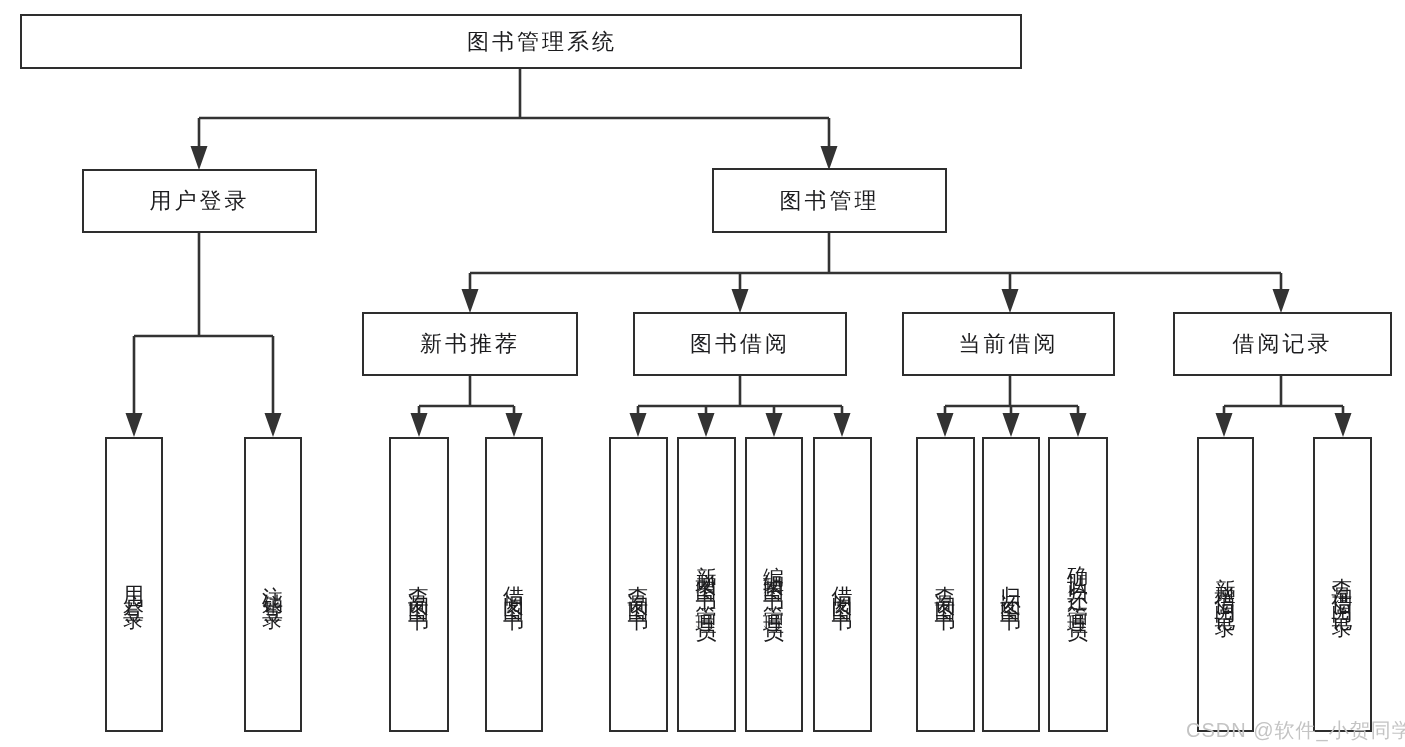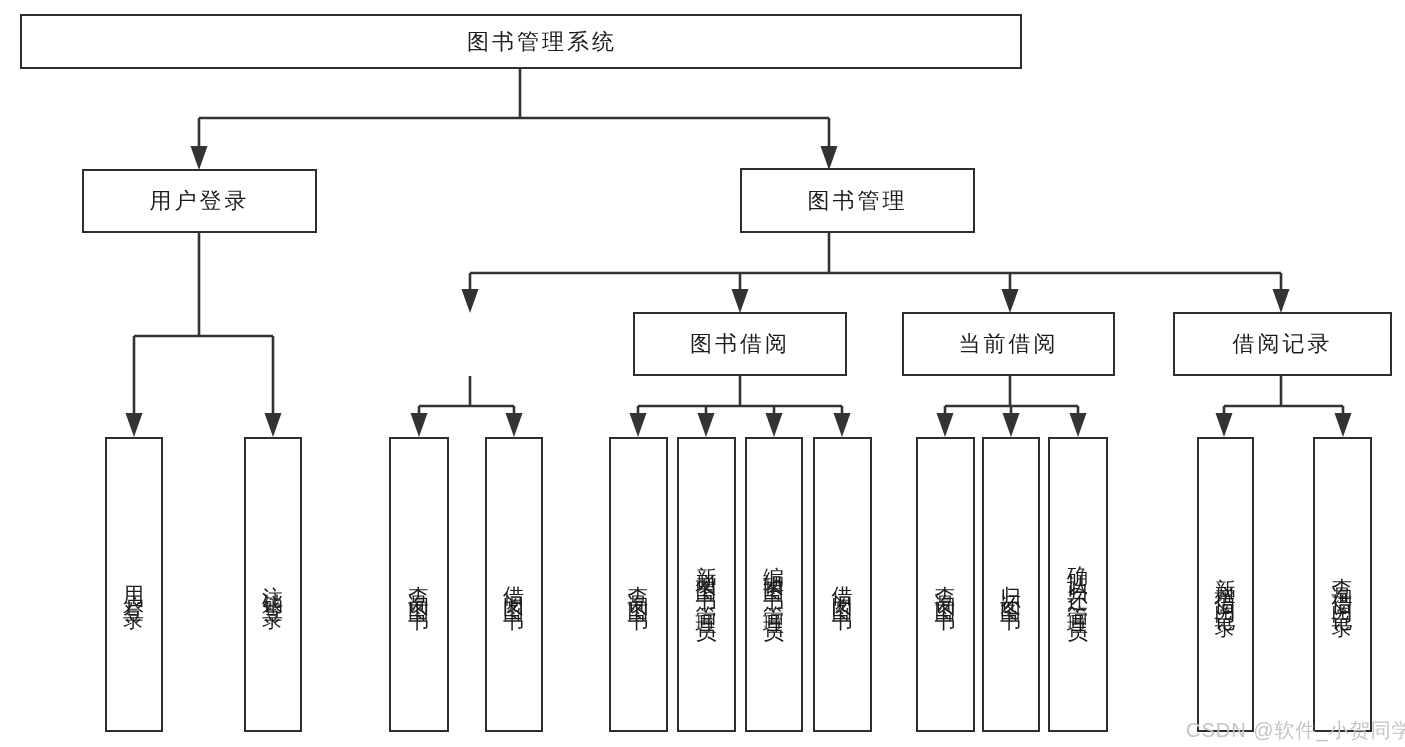--- a/index.html
+++ b/index.html
@@ -84,24 +84,27 @@
              M1343 437 l-8.5 -24 h17 Z" fill="#333333" stroke="none"></path>
   </svg>
 
   <div class="node h-node" style="left:20px; top:14px; width:1002px; height:55px;padding-left:42px;">
     <span>图书管理系统</span>
   </div>
 
   <div class="node h-node" style="left:82px; top:169px; width:235px; height:64px;">
     <span>用户登录</span>
   </div>
-  <div class="node h-node" style="left:712px; top:168px; width:235px; height:65px;margin-left:28px;">
+  <div class="node h-node" style="left:712px; top:168px; width:235px; height:65px;">
     <span>图书管理</span>
   </div>
 
+  <div class="node h-node" style="left:362px; top:312px; width:216px; height:64px;">
+    <span>新书推荐</span>
+  </div>
   <div class="node h-node" style="left:902px; top:312px; width:213px; height:64px;">
     <span>当前借阅</span>
   </div>
   <div class="node h-node" style="left:633px; top:312px; width:214px; height:64px;">
     <span>图书借阅</span>
   </div>
   <div class="node h-node" style="left:1173px; top:312px; width:219px; height:64px;">
     <span>借阅记录</span>
   </div>
 

